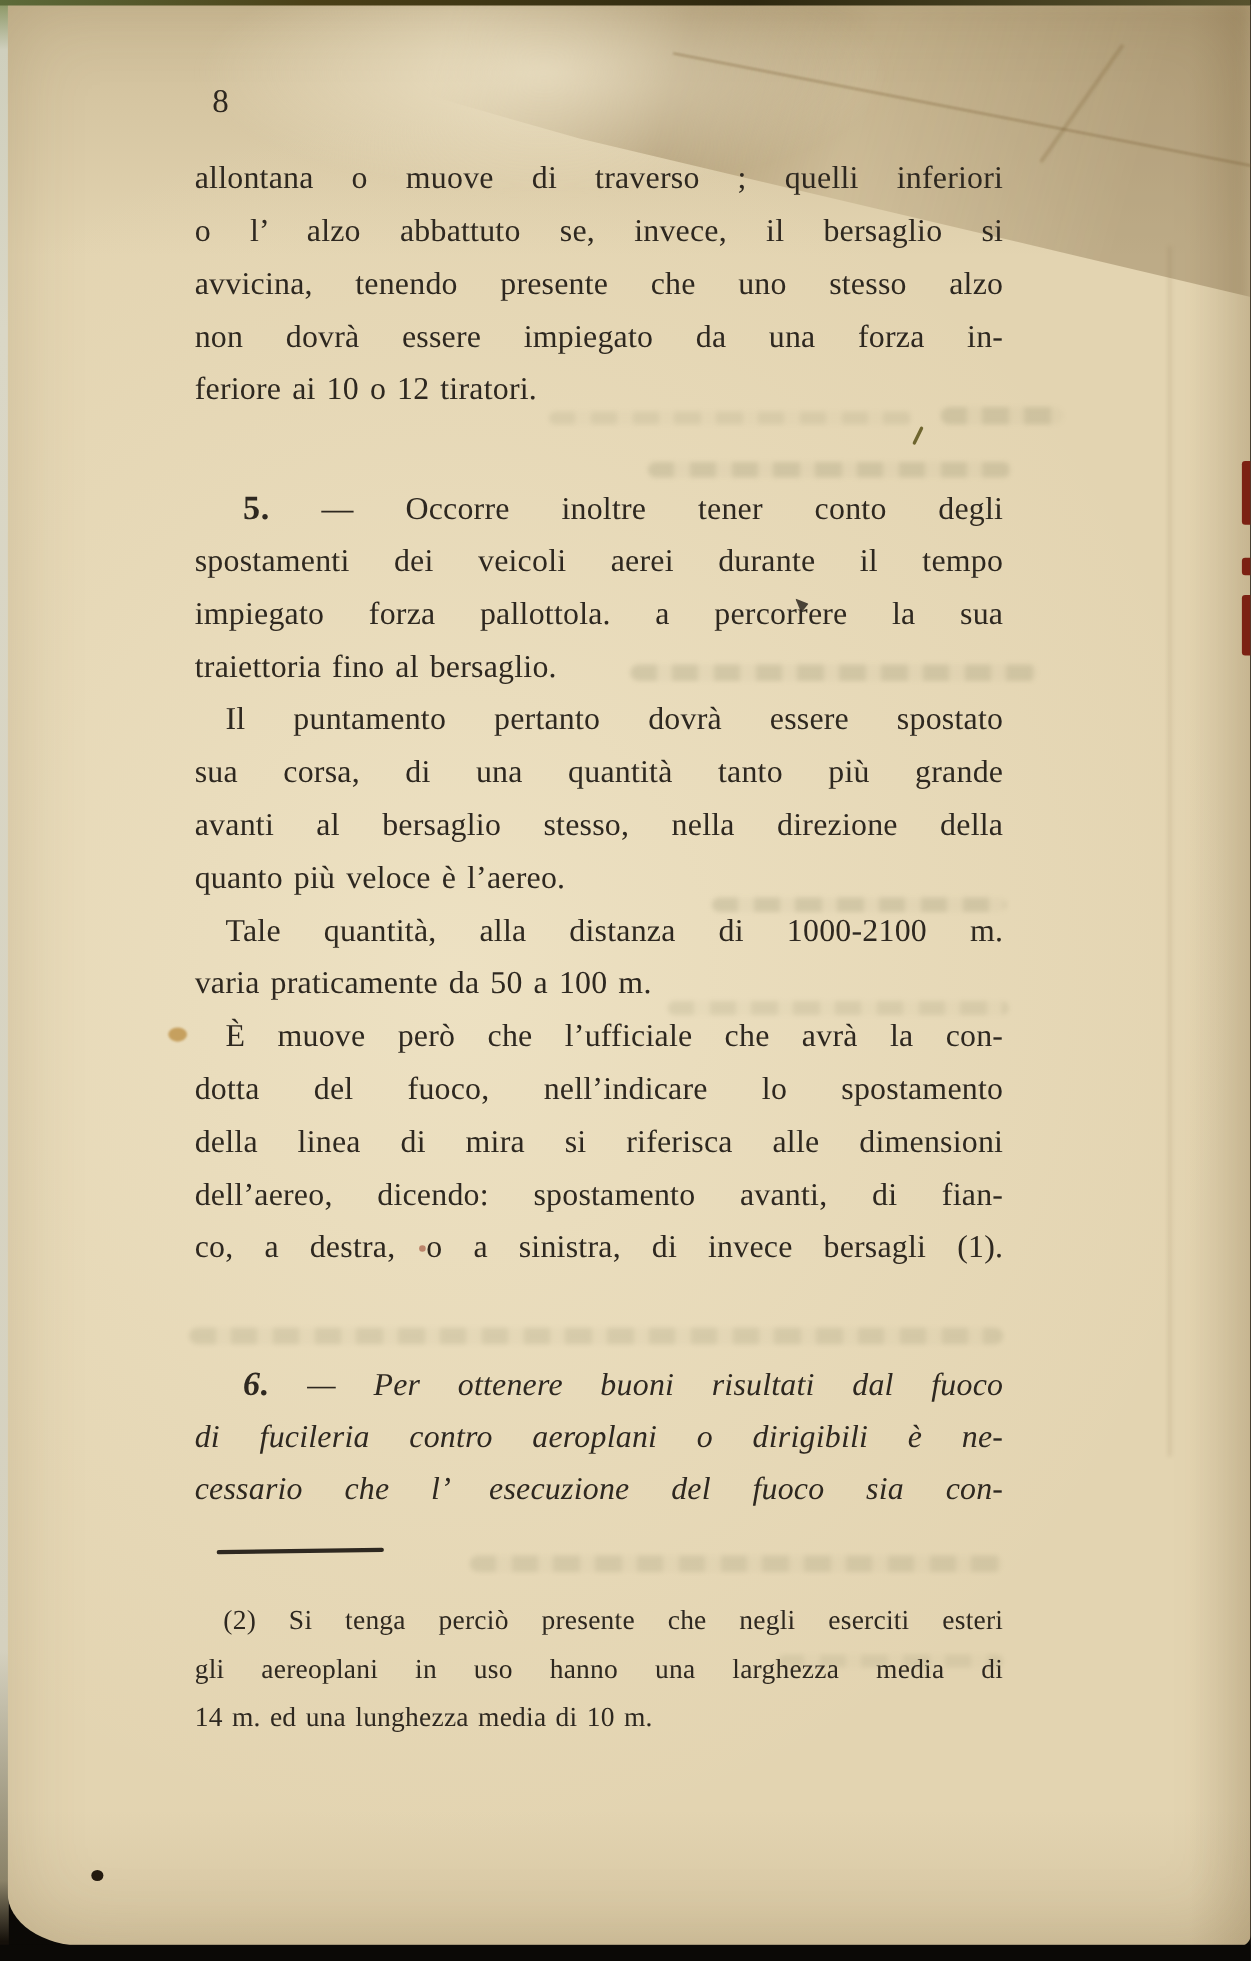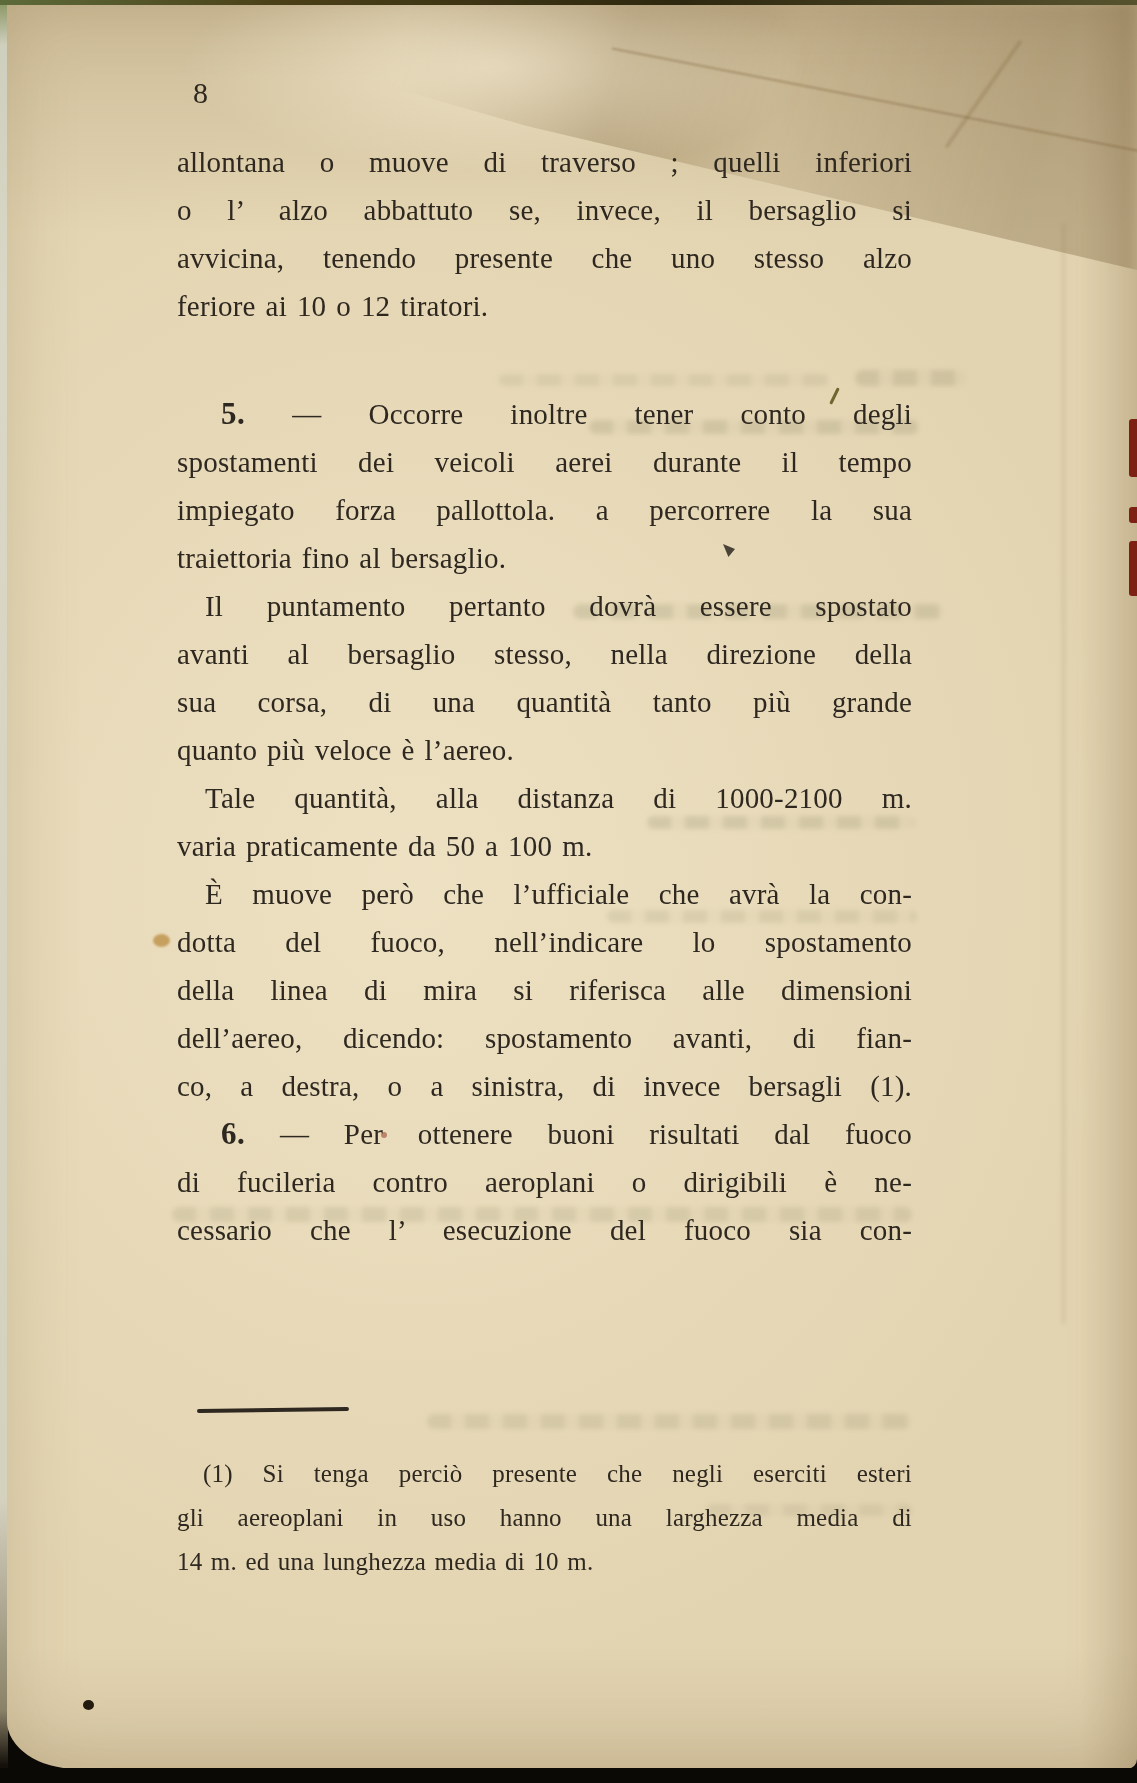--- a/index.html
+++ b/index.html
@@ -38,21 +38,21 @@
   .page-number{position:absolute;left:186px;top:72px;font-size:30px;
         color:var(--ink,#2e2820);}
 
   #text-block{position:absolute;left:170px;top:134px;width:735px;
         font-size:29px;color:var(--ink,#2e2820);
         word-spacing:2.5px;letter-spacing:.2px;}
   .line{height:48px;line-height:48px;text-align:justify;text-align-last:left;overflow:hidden;}
   .line.just{text-align-last:justify;}
   #footnote-block .line{height:44px;line-height:44px;}
   .para-section-5{margin-top:60px;}
-  .para-section-6{}
+  .para-section-6{margin-top:76px;font-style:italic;}
   .seg-bold{font-weight:bold;font-size:31px;letter-spacing:.5px;}
   .seg-italic{}
 
   .footnote-rule{position:absolute;left:190px;top:1404px;width:152px;height:4px;
         background:var(--ink,#2e2820);transform:rotate(-.8deg);border-radius:2px;}
   #footnote-block{position:absolute;left:170px;top:1448px;width:735px;
         font-size:25px;color:var(--ink,#2e2820);word-spacing:2px;letter-spacing:.2px;}
 
   .ghost{position:absolute;border-radius:8px;opacity:.55;
         background:repeating-linear-gradient(90deg,
@@ -103,32 +103,33 @@
     <div class="ghost" style="left:420px;top:1410px;width:485px;height:15px;opacity:.45;"></div>
     <div class="ghost" style="left:700px;top:1500px;width:205px;height:12px;opacity:.35;"></div>
 
     <div class="page-number">8</div>
 
     <div id="text-block">
         <div class="para para-continuation">
           <div class="line just"><span>allontana o muove di traverso ; quelli inferiori</span></div>
           <div class="line just"><span>o l’ alzo abbattuto se, invece, il bersaglio si</span></div>
           <div class="line just"><span>avvicina, tenendo presente che uno stesso alzo</span></div>
+          <div class="line just"><span>non dovrà essere impiegato da una forza in-</span></div>
           <div class="line"><span>feriore ai 10 o 12 tiratori.</span></div>
         </div>
         <div class="para para-section-5">
           <div class="line just" style="text-indent: 44px;"><span class="seg-bold">5.</span><span> — Occorre inoltre tener conto degli</span></div>
           <div class="line just"><span>spostamenti dei veicoli aerei durante il tempo</span></div>
           <div class="line just"><span>impiegato forza pallottola. a percorrere la sua</span></div>
           <div class="line"><span>traiettoria fino al bersaglio.</span></div>
         </div>
         <div class="para para-puntamento">
           <div class="line just" style="text-indent: 28px;"><span>Il puntamento pertanto dovrà essere spostato</span></div>
+          <div class="line just"><span>sua corsa, di una quantità tanto più grande</span></div>
           <div class="line just"><span>avanti al bersaglio stesso, nella direzione della</span></div>
-          <div class="line just"><span>sua corsa, di una quantità tanto più grande</span></div>
           <div class="line"><span>quanto più veloce è l’aereo.</span></div>
         </div>
         <div class="para para-tale-quantita">
           <div class="line just" style="text-indent: 28px;"><span>Tale quantità, alla distanza di 1000-2100 m.</span></div>
           <div class="line"><span>varia praticamente da 50 a 100 m.</span></div>
         </div>
         <div class="para para-e-bene">
           <div class="line just" style="text-indent: 28px;"><span>È muove però che l’ufficiale che avrà la con-</span></div>
           <div class="line just"><span>dotta del fuoco, nell’indicare lo spostamento</span></div>
           <div class="line just"><span>della linea di mira si riferisca alle dimensioni</span></div>
@@ -137,21 +138,21 @@
         </div>
         <div class="para para-section-6">
           <div class="line just" style="text-indent: 44px;"><span class="seg-bold">6.</span><span> — Per ottenere buoni risultati dal fuoco</span></div>
           <div class="line just"><span>di fucileria contro aeroplani o dirigibili è ne-</span></div>
           <div class="line just"><span>cessario che l’ esecuzione del fuoco sia con-</span></div>
         </div>
       </div>
 
     <div class="footnote-rule"></div>
     <div id="footnote-block">
-        <div class="line just" style="text-indent: 26px;"><span>(1) Si tenga perciò presente che negli eserciti esteri</span></div>
+        <div class="line just" style="text-indent: 26px;"><span>(2) Si tenga perciò presente che negli eserciti esteri</span></div>
         <div class="line just"><span>gli aereoplani in uso hanno una larghezza media di</span></div>
         <div class="line"><span>14 m. ed una lunghezza media di 10 m.</span></div>
       </div>
 
     <div class="pen-slash"></div>
     <div class="ink-speck"></div>
     <div class="stain"></div>
     <div class="speck-red"></div>
     <div class="ink-dot"></div>
 

